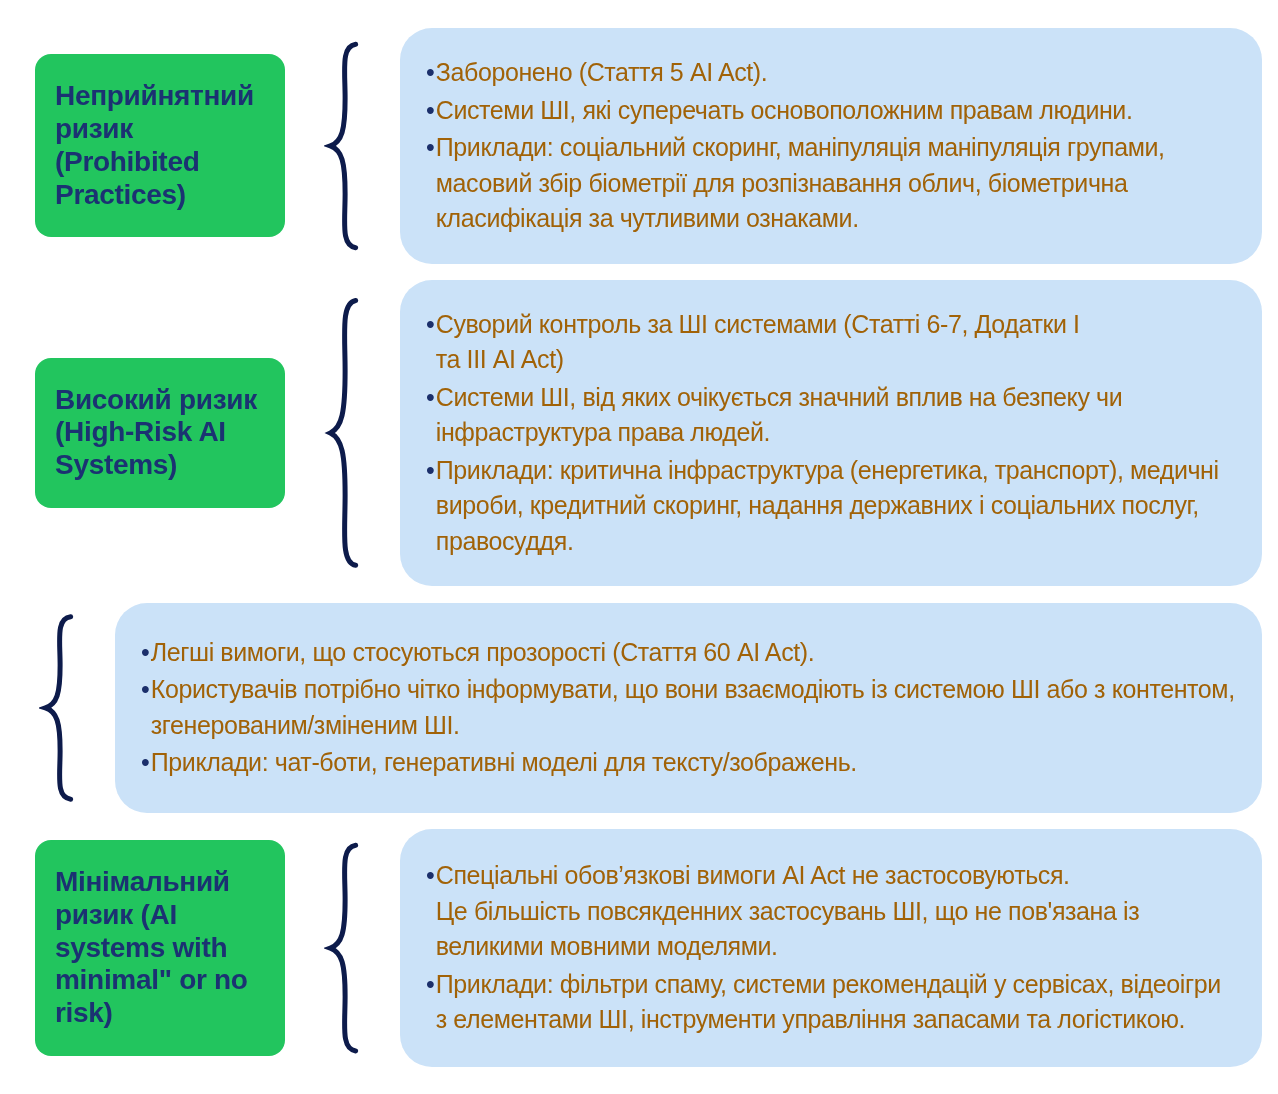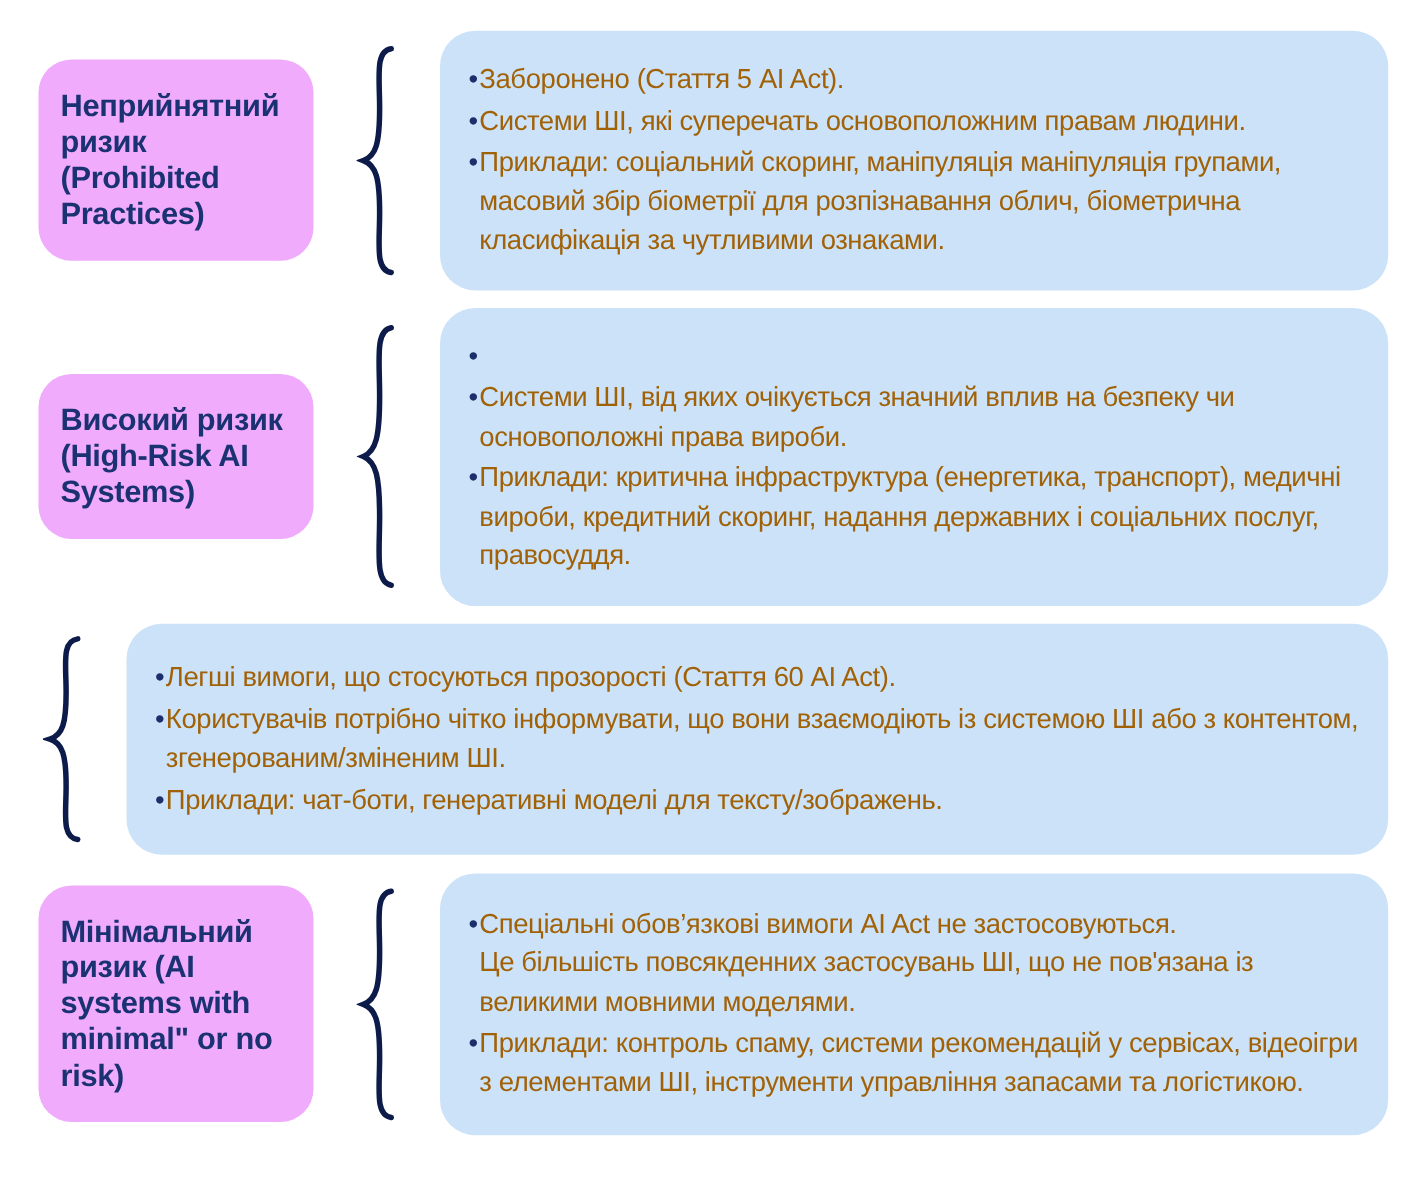--- a/index.html
+++ b/index.html
@@ -22,22 +22,22 @@
   }
   .label-col {
     width: 250px;
     margin-left: 35px;
     flex: 0 0 auto;
     display: flex;
     align-items: center;
   }
   .label-box {
     width: 250px;
-    background: #f0abfc;
-    border-radius: 30px;
+    background: #22c55e;
+    border-radius: 16px;
     padding: 26px 14px 26px 20px;
     display: flex;
     align-items: center;
   }
   .label-box .label-text {
     font-weight: bold;
     font-size: 28px;
     line-height: 1.17;
     letter-spacing: -0.3px;
     color: #1b3272;
@@ -130,24 +130,26 @@
       </div>
     </div>
     <div class="brace-col">
       <svg class="brace-svg" viewBox="0 0 36 200" preserveAspectRatio="none" aria-hidden="true">
         <path d="M 30 4 C 16 6 20 28 20 55 C 20 85 17 96 6 100 C 17 104 20 115 20 145 C 20 172 16 194 30 196" fill="none" stroke="#0d1b4b" stroke-width="5" stroke-linecap="round" vector-effect="non-scaling-stroke"></path>
       </svg>
     </div>
     <div class="content-box">
       <div class="bullet">
         <span class="dot">•</span>
-      </div>
-      <div class="bullet">
-        <span class="dot">•</span>
-        <span class="bullet-text">Системи ШІ, від яких очікується значний вплив на безпеку чи основоположні права вироби.</span>
+        <span class="bullet-text">Суворий контроль за ШІ системами (Статті 6-7, Додатки І
+та ІІІ AI Act)</span>
+      </div>
+      <div class="bullet">
+        <span class="dot">•</span>
+        <span class="bullet-text">Системи ШІ, від яких очікується значний вплив на безпеку чи інфраструктура права людей.</span>
       </div>
       <div class="bullet">
         <span class="dot">•</span>
         <span class="bullet-text">Приклади: критична інфраструктура (енергетика, транспорт), медичні вироби, кредитний скоринг, надання державних і соціальних послуг, правосуддя.</span>
       </div>
     </div>
   </section>
 
   <section class="row r3">
     <div class="brace-col">
@@ -183,18 +185,18 @@
       </svg>
     </div>
     <div class="content-box">
       <div class="bullet">
         <span class="dot">•</span>
         <span class="bullet-text">Спеціальні обов’язкові вимоги AI Act не застосовуються.
 Це більшість повсякденних застосувань ШІ, що не пов'язана із великими мовними моделями.</span>
       </div>
       <div class="bullet">
         <span class="dot">•</span>
-        <span class="bullet-text">Приклади: контроль спаму, системи рекомендацій у сервісах, відеоігри з елементами ШІ, інструменти управління запасами та логістикою.</span>
+        <span class="bullet-text">Приклади: фільтри спаму, системи рекомендацій у сервісах, відеоігри з елементами ШІ, інструменти управління запасами та логістикою.</span>
       </div>
     </div>
   </section>
 
 </div>
 
 </body></html>

